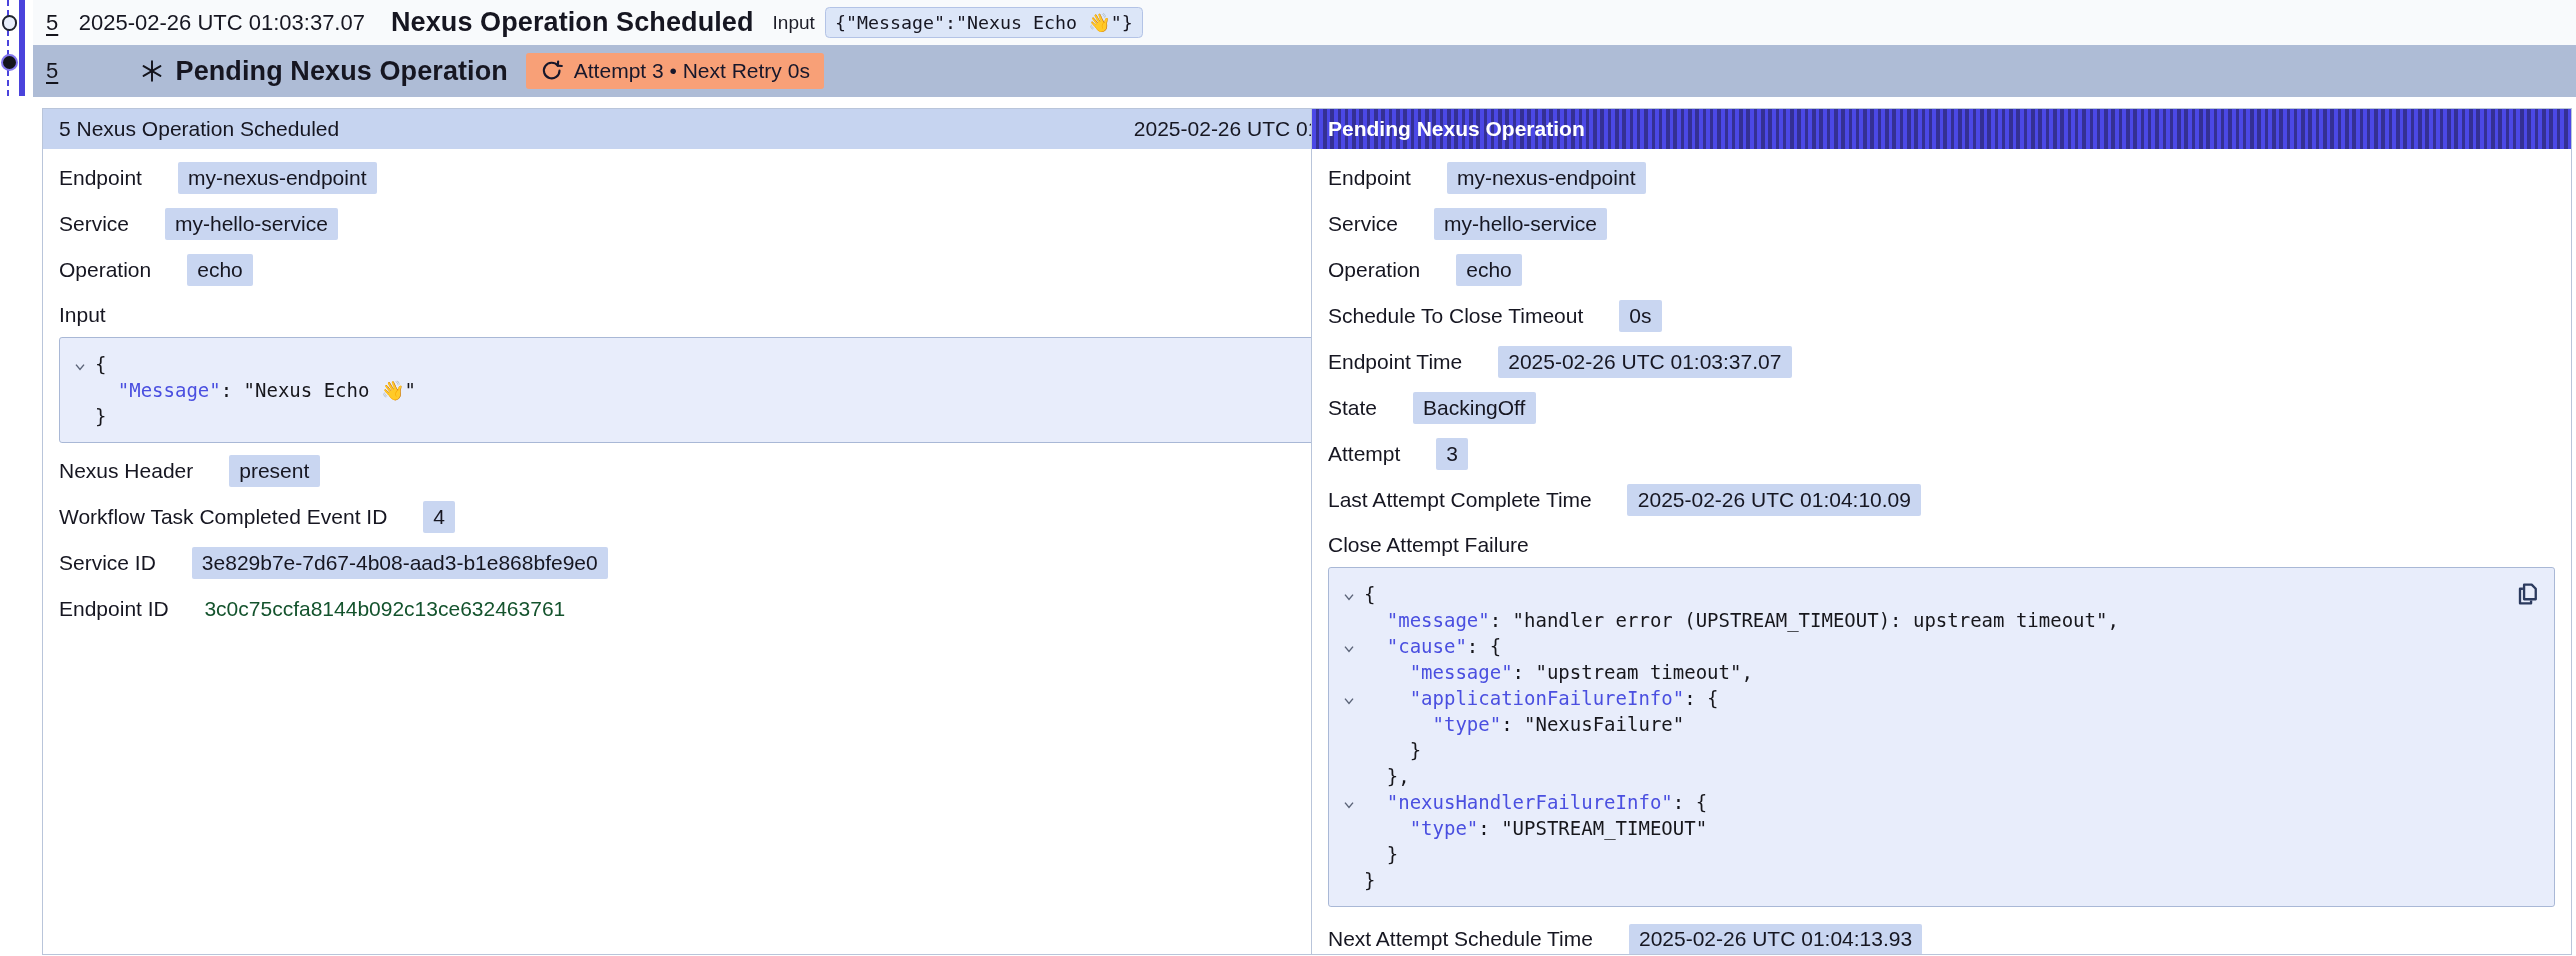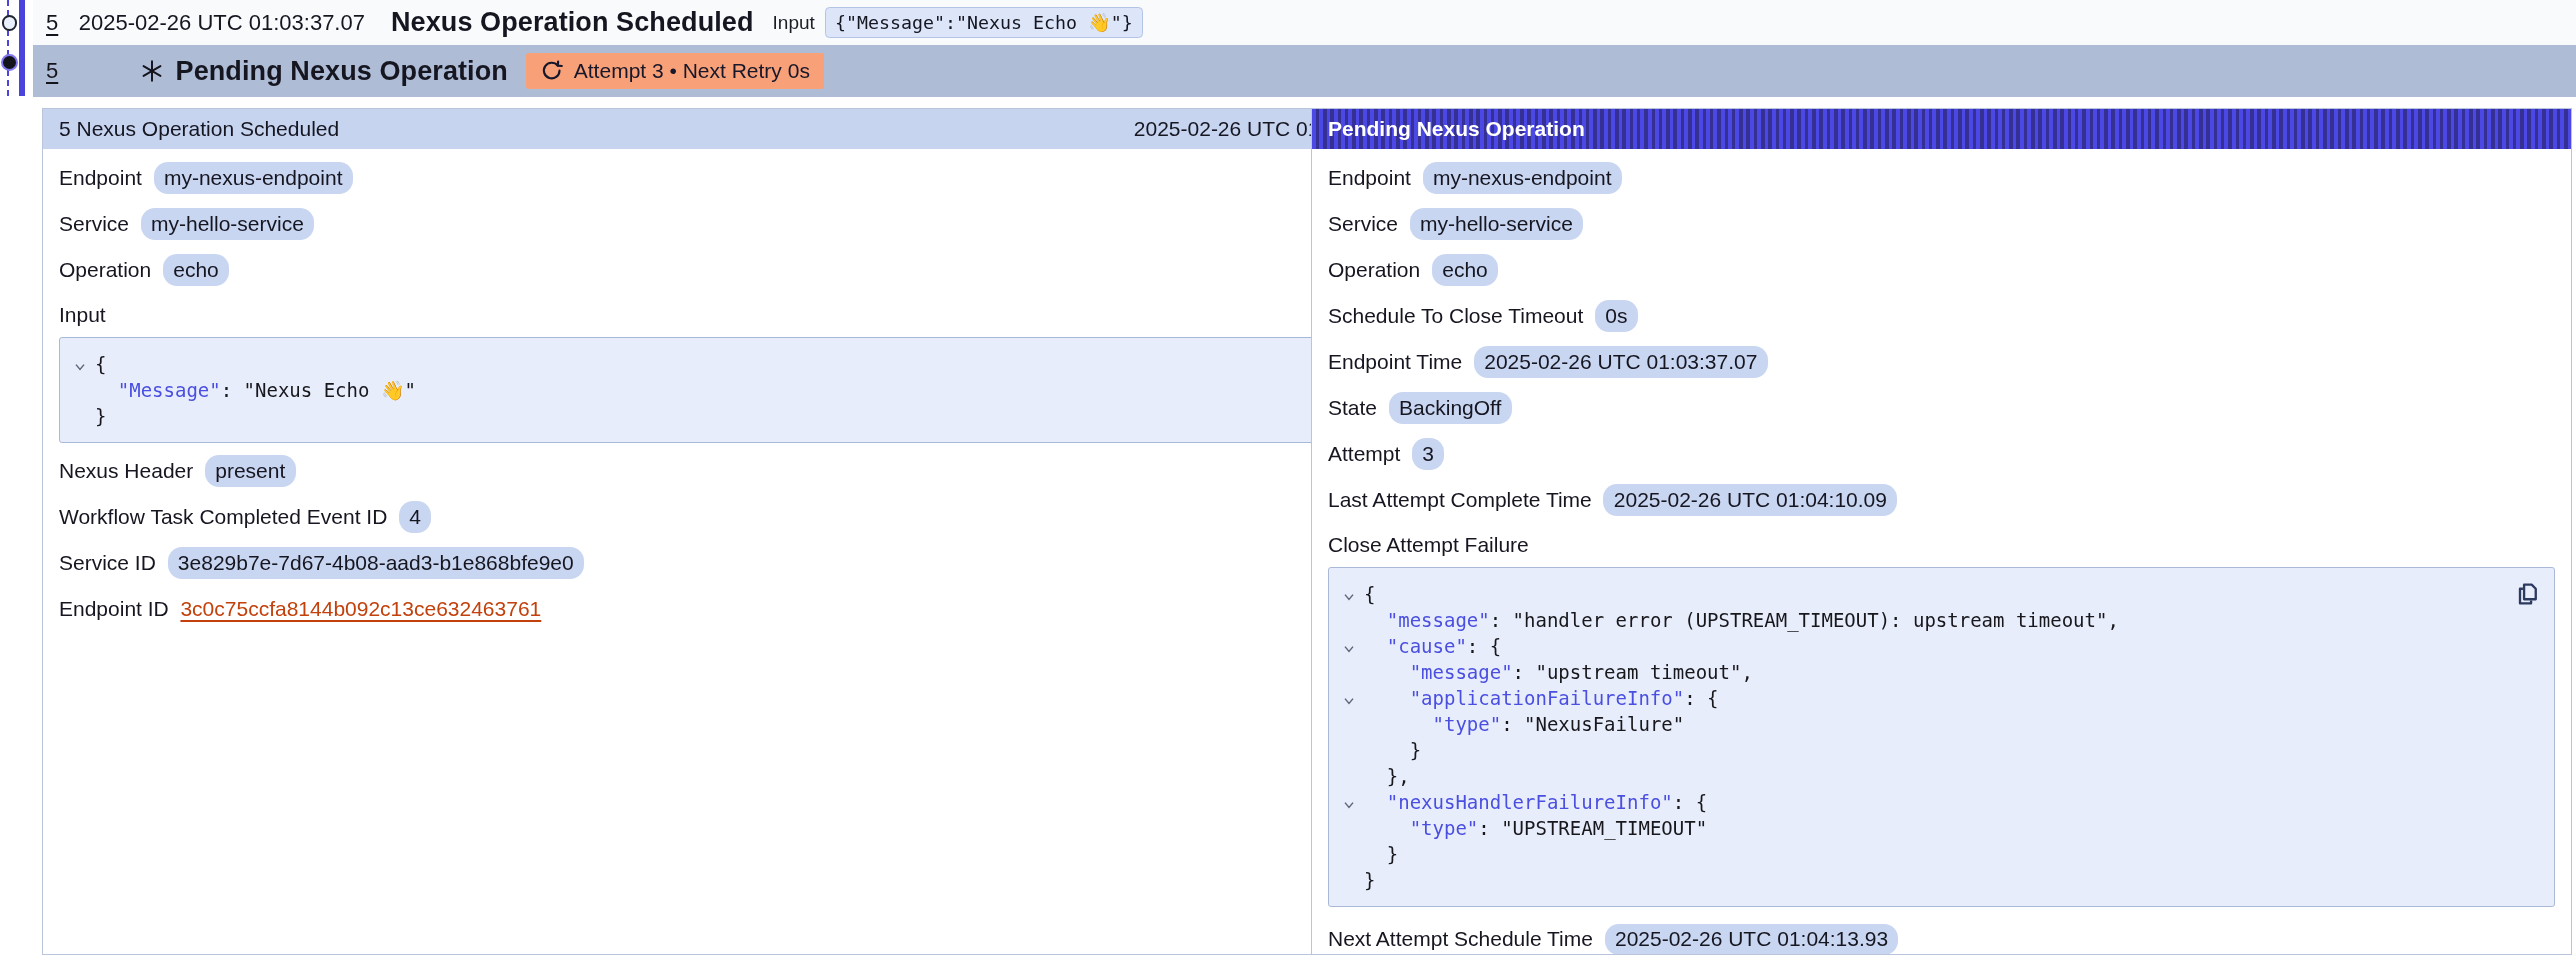--- a/index.html
+++ b/index.html
@@ -37,24 +37,24 @@
   .panel-right{left:1311px;width:1261px;}
   .panel-header{
     height:40px;display:flex;align-items:center;justify-content:space-between;
     padding:0 16px;background:var(--panel-header-bg);font-size:21px;font-weight:500;
   }
   .panel-header.striped{
     background:repeating-linear-gradient(90deg,var(--stripe-a) 0 3.7px,var(--stripe-b) 3.7px 7.3px);
     color:#ffffff;font-weight:600;justify-content:flex-start;
   }
   .panel-body{padding:5.9px 16px 0 16px;}
-  .field{display:flex;align-items:center;height:46px;font-size:21px;}
+  .field{display:flex;align-items:center;height:46px;font-size:21px;gap:24px;}
   .flabel{margin-right:11.7px;white-space:nowrap;}
-  .fbadge{background:var(--badge-bg);border-radius:14px;padding:3.7px 10.3px;white-space:nowrap;}
-  .flink{text-decoration:underline;text-underline-offset:3.7px;color:#c2410c;cursor:pointer;white-space:nowrap;}
+  .fbadge{background:var(--badge-bg);border-radius:2px;padding:3.7px 10.3px;white-space:nowrap;}
+  .flink{text-underline-offset:3.7px;color:#14532d;cursor:pointer;white-space:nowrap;}
   .section-label{font-size:21px;margin:10.3px 0;}
   
   .codeblock{
     position:relative;background:var(--code-bg);border:1.5px solid var(--code-border);
     border-radius:2.9px;padding:13px 47px 13px 5.9px;
     font-family:"DejaVu Sans Mono",monospace;font-size:19px;line-height:26px;color:#17171c;
   }
   .code-line{display:flex;}
   .gutter{width:29px;flex:none;display:flex;align-items:flex-end;justify-content:center;padding-bottom:2.9px;box-sizing:border-box;}
   .code-text{white-space:pre;}

